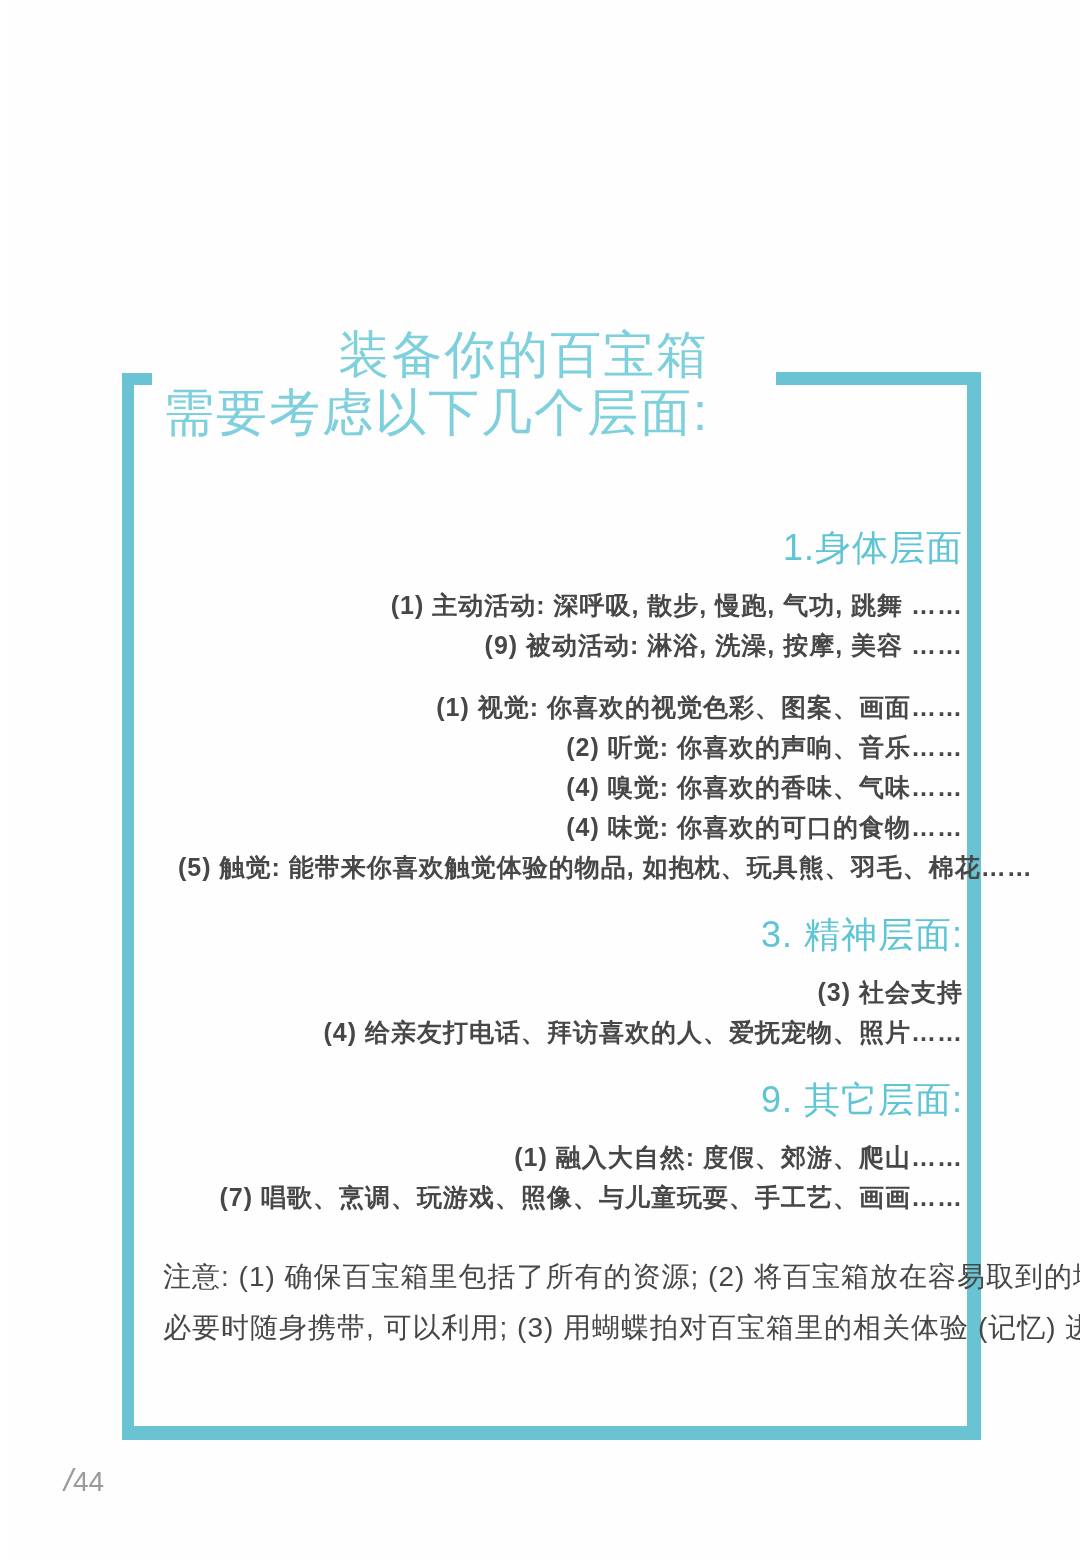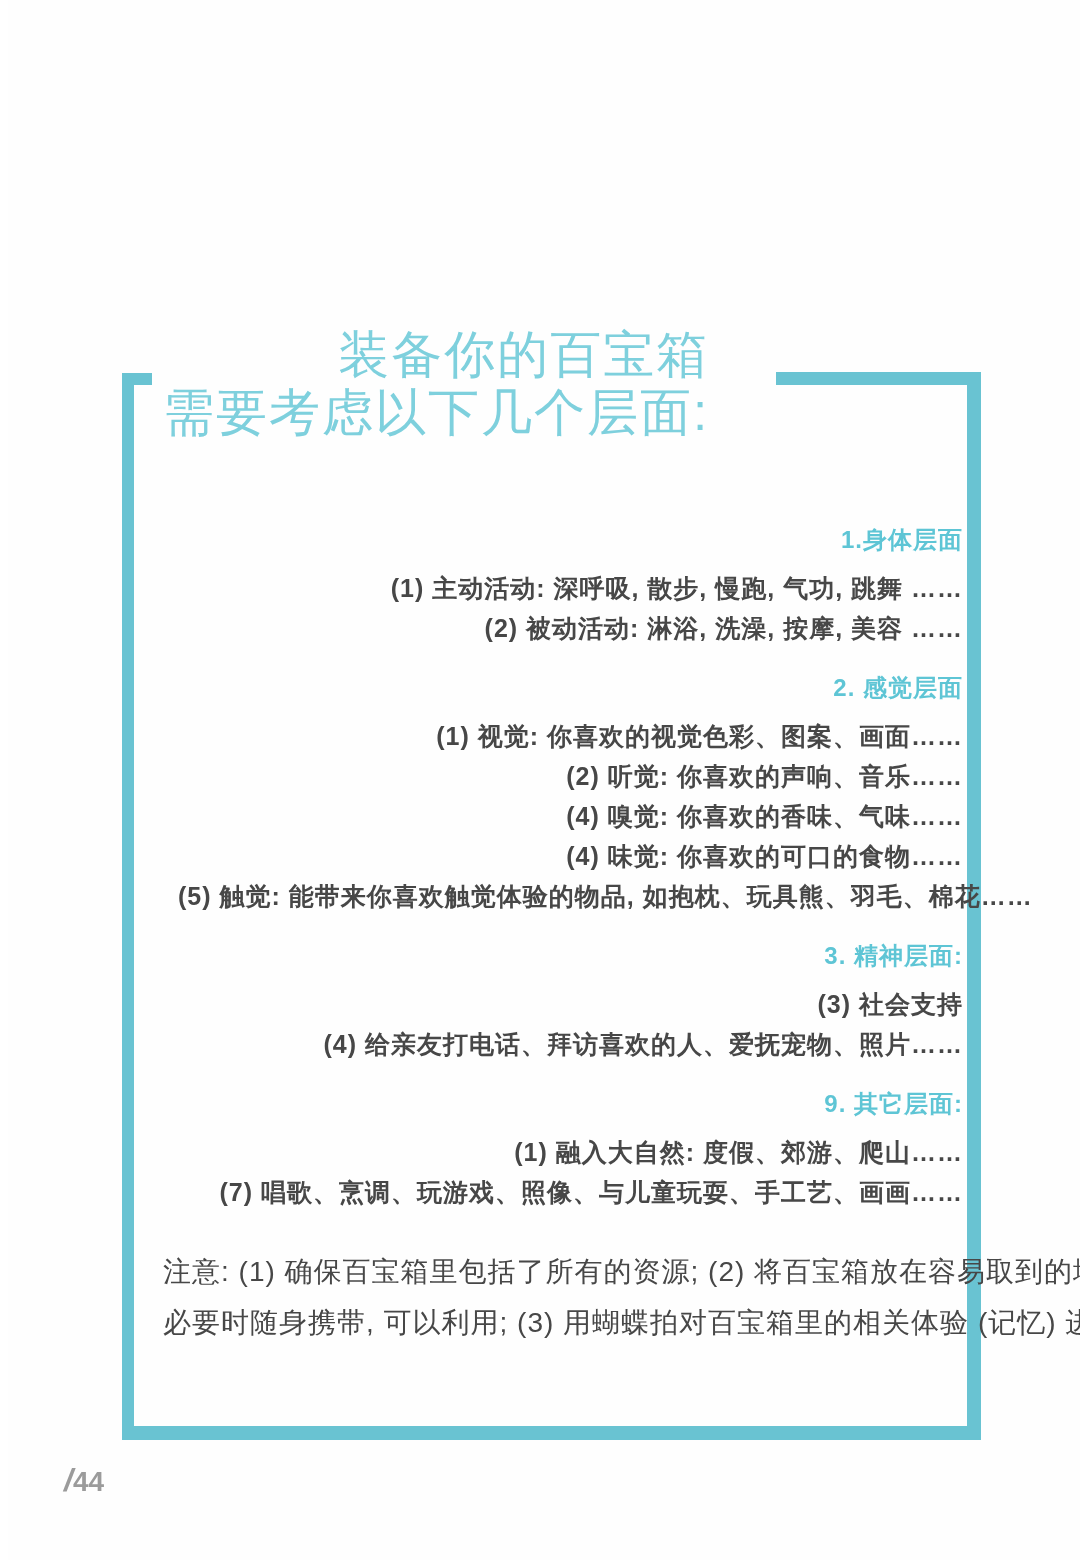--- a/index.html
+++ b/index.html
@@ -26,21 +26,21 @@
     font-size:51px;line-height:58px;
     font-weight:400;letter-spacing:2px;
     white-space:nowrap;
   }
 
   .content{position:absolute;left:155px;top:500px;width:800px;}
 
   .section{margin-bottom:22px;}
   .section-heading{
     color:var(--heading,#5ec5d5);
-    font-size:24px;font-weight:700;
+    font-size:36px;font-weight:400;
     letter-spacing:1px;
     margin:24px 0 12px 0;
   }
   .list-item{
     color:var(--body,#474747);
     font-size:25px;line-height:40px;
     font-weight:700;letter-spacing:1px;
     padding-left:15px;
     white-space:nowrap;
   }
@@ -49,21 +49,21 @@
     margin-top:34px;
     color:var(--body,#474747);
     font-size:28px;line-height:51px;
     font-weight:300;letter-spacing:1px;
   }
   .note-line{white-space:nowrap;}
 
   .page-number{
     position:absolute;left:56px;top:1462px;
     color:var(--pagenum,#9b9b9b);
-    font-size:28px;font-weight:700;
+    font-size:28px;font-weight:400;
   }
   .page-number .slash{font-style:italic;font-size:32px;}
 </style>
 </head>
 <body>
 
 <div class="page">
 
   <div class="bar bar-left"></div>
   <div class="bar bar-left-arm"></div>
@@ -74,24 +74,23 @@
   <div class="title">
     <div>装备你的百宝箱</div>
     <div>需要考虑以下几个层面:</div>
   </div>
 
   <div class="content">
     <div id="sections-container">
         <div class="section">
           <div class="section-heading">1.身体层面</div>
           <div class="list-item">(1) 主动活动: 深呼吸, 散步, 慢跑, 气功, 跳舞 ……</div>
-          <div class="list-item">(2) 被动活动: 淋浴, 洗澡, 按摩, 美容 ……</div>
+          <div class="list-item">(9) 被动活动: 淋浴, 洗澡, 按摩, 美容 ……</div>
         </div>
         <div class="section">
-          <div class="section-heading">2. 感觉层面</div>
           <div class="list-item">(1) 视觉: 你喜欢的视觉色彩、图案、画面……</div>
           <div class="list-item">(2) 听觉: 你喜欢的声响、音乐……</div>
           <div class="list-item">(4) 嗅觉: 你喜欢的香味、气味……</div>
           <div class="list-item">(4) 味觉: 你喜欢的可口的食物……</div>
           <div class="list-item">(5) 触觉: 能带来你喜欢触觉体验的物品, 如抱枕、玩具熊、羽毛、棉花……</div>
         </div>
         <div class="section">
           <div class="section-heading">3. 精神层面:</div>
           <div class="list-item">(3) 社会支持</div>
           <div class="list-item">(4) 给亲友打电话、拜访喜欢的人、爱抚宠物、照片……</div>

